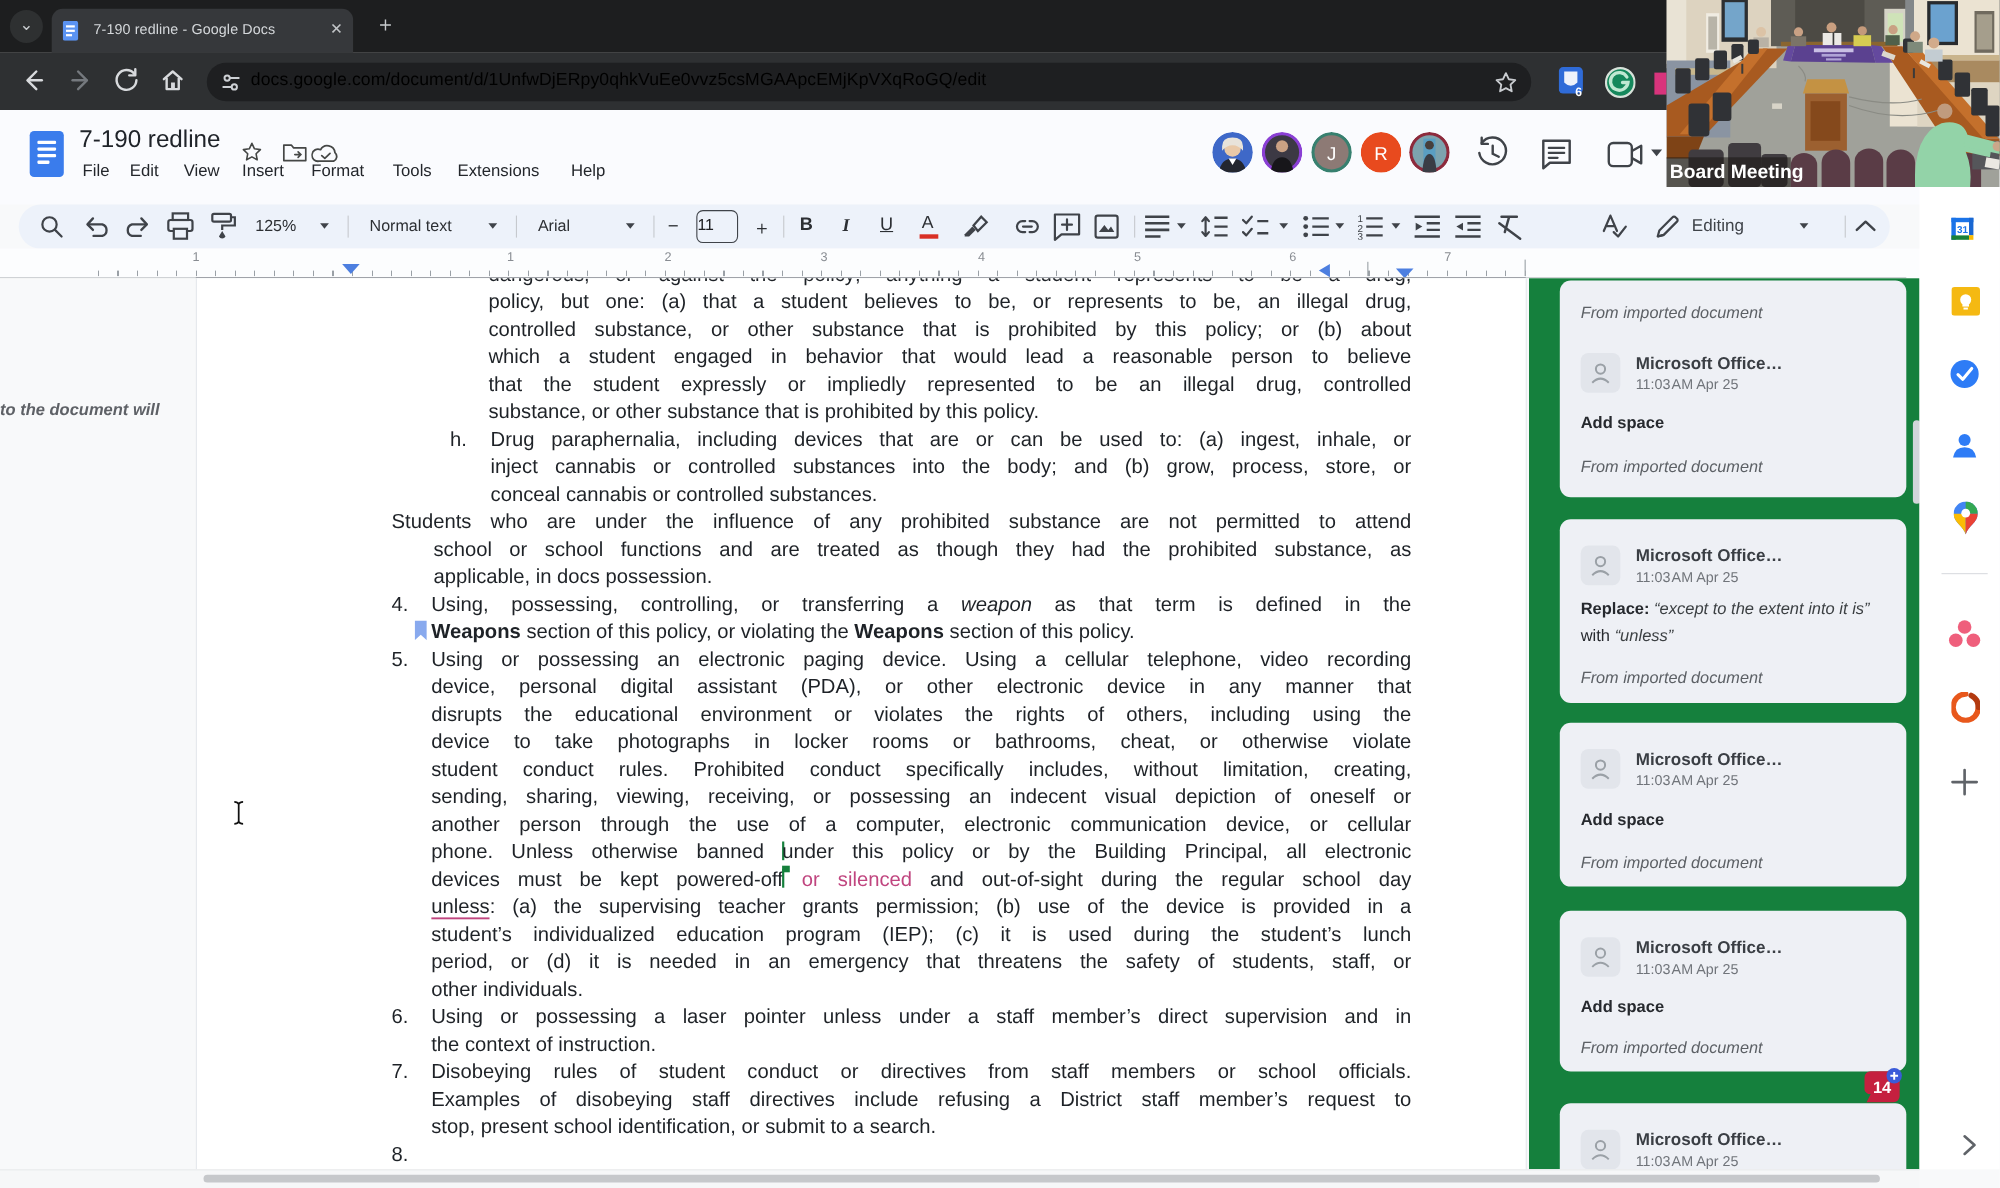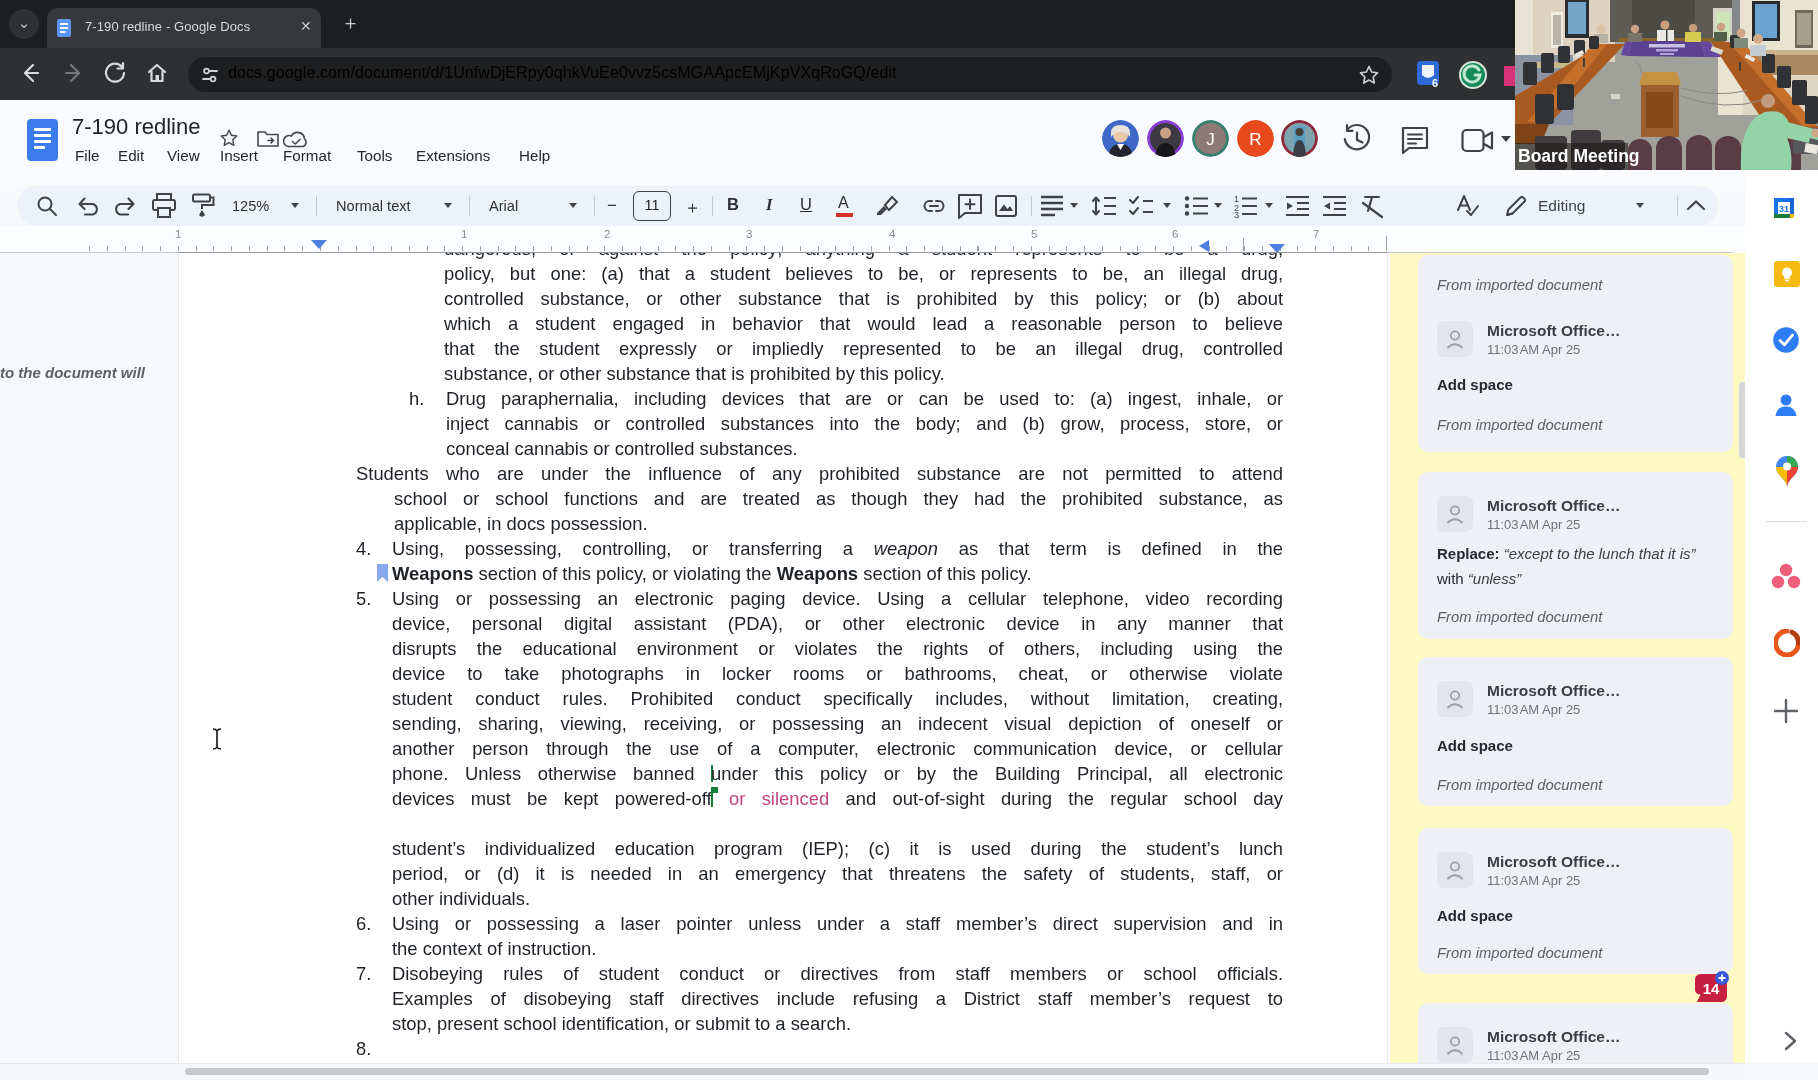--- a/index.html
+++ b/index.html
@@ -36,21 +36,21 @@
 #rulerline{left:0;top:252px;width:1733px;height:1px;background:#c4c7cb;}
 #rulerline2{left:178px;top:252px;width:1209px;height:1px;background:#94989e;}
 
 #canvas{left:0;top:253px;width:1745px;height:810px;background:#f8f9fa;overflow:hidden;}
 #page{position:absolute;left:178px;top:-210px;width:1210px;height:1400px;background:#fff;border-left:1px solid #e4e7eb;border-right:1px solid #e4e7eb;}
 .ln{position:absolute;font-size:18.4px;line-height:25px;color:#1e2227;white-space:nowrap;}
 .lj{white-space:normal;text-align:justify;text-align-last:justify;overflow:hidden;height:25px;}
 .num2{position:absolute;font-size:18.4px;line-height:25px;color:#1e2227;}
 .pink{color:#c0457f;}
 
-#sidebar{left:1390px;top:253px;width:355px;height:810px;background:#fef9c3;}
+#sidebar{left:1390px;top:253px;width:355px;height:810px;background:#15803d;}
 .card{position:absolute;left:28px;width:315px;background:#eef0f5;border-radius:10px;}
 .cava{position:absolute;left:19px;width:36px;height:36px;border-radius:7px;background:#e2e5eb;}
 .cname{position:absolute;left:69px;font-size:15.5px;color:#3a3e44;font-weight:bold;}
 .ctime{position:absolute;left:69px;font-size:13px;color:#70747a;}
 .cbold{position:absolute;left:19px;font-size:15px;font-weight:bold;color:#26292e;}
 .cfrom{position:absolute;left:19px;font-size:14.8px;font-style:italic;color:#5c6065;}
 
 #rcol{left:1745px;top:100px;width:73px;height:963px;background:#fff;}
 
 #hscroll{left:0;top:1063px;width:1745px;height:17px;background:#f6f7f8;border-top:1px solid #e8eaec;}
@@ -215,21 +215,21 @@
     <div class="ttext" style="left:215px">125%</div>
     <div class="tcaret" style="left:274px"></div>
     <div class="tsep" style="left:299px"></div>
     <div class="ttext" style="left:319px">Normal text</div>
     <div class="tcaret" style="left:427px"></div>
     <div class="tsep" style="left:452px"></div>
     <div class="ttext" style="left:472px">Arial</div>
     <div class="tcaret" style="left:552px"></div>
     <div class="tsep" style="left:577px"></div>
     <div class="ttext" style="left:590px;top:10px;font-size:17px">−</div>
-    <div style="position:absolute;left:616px;top:5px;width:38px;height:30px;border:1.5px solid #3f4349;border-radius:6px;text-align:center;line-height:27px;font-size:14.5px;color:#202124;">11</div>
+    <div style="position:absolute;left:616px;top:5px;width:38px;height:30px;border:1.5px solid #3f4349;border-radius:6px;line-height:27px;font-size:14.5px;color:#202124;">11</div>
     <div class="ttext" style="left:667px;top:10px;font-size:17px">＋</div>
     <div class="tsep" style="left:695px"></div>
     <div class="ttext" style="left:710px;top:9px;font-size:16.5px;font-weight:bold;">B</div>
     <div class="ttext" style="left:749px;top:9px;font-size:16.5px;font-style:italic;font-family:'Liberation Serif',serif;font-weight:bold;">I</div>
     <div class="ttext" style="left:783px;top:9px;font-size:16.5px;text-decoration:underline;">U</div>
     <div class="ttext" style="left:821px;top:8px;font-size:16px;">A</div>
     <div style="position:absolute;left:819px;top:27px;width:17px;height:4px;background:#d93025;"></div>
     <svg style="position:absolute;left:858px;top:7px" width="26" height="26" viewBox="0 0 26 26">
       <path d="M12 16 L6 22 H2 V20 L9 13" fill="#3f4349"></path>
       <path d="M10 12 L17 4 L22 9 L14 17 Z" stroke="#3f4349" stroke-width="2" fill="none"></path>
@@ -347,20 +347,21 @@
     <div class="num2" style="left:356px;top:333px">5.</div>
     <div class="ln lj" style="left:392px;top:333px;width:891px">Using or possessing an electronic paging device. Using a cellular telephone, video recording</div>
     <div class="ln lj" style="left:392px;top:358px;width:891px">device, personal digital assistant (PDA), or other electronic device in any manner that</div>
     <div class="ln lj" style="left:392px;top:383px;width:891px">disrupts the educational environment or violates the rights of others, including using the</div>
     <div class="ln lj" style="left:392px;top:408px;width:891px">device to take photographs in locker rooms or bathrooms, cheat, or otherwise violate</div>
     <div class="ln lj" style="left:392px;top:433px;width:891px">student conduct rules. Prohibited conduct specifically includes, without limitation, creating,</div>
     <div class="ln lj" style="left:392px;top:458px;width:891px">sending, sharing, viewing, receiving, or possessing an indecent visual depiction of oneself or</div>
     <div class="ln lj" style="left:392px;top:483px;width:891px">another person through the use of a computer, electronic communication device, or cellular</div>
     <div class="ln lj" style="left:392px;top:508px;width:891px">phone. Unless otherwise banned <span style="display:inline-block;width:2px;height:17px;background:#15803c;vertical-align:-2px;margin-right:-2px"></span>under this policy or by the Building Principal, all electronic</div>
     <div class="ln lj" style="left:392px;top:533px;width:891px">devices must be kept powered-off<span style="display:inline-block;width:2px;height:17px;background:#15803c;vertical-align:-2px;position:relative;margin-left:-1px"><span style="position:absolute;left:0;top:-3px;width:7px;height:6px;background:#15803c;"></span></span> <span class="pink">or silenced</span> and out-of-sight during the regular school day</div>
+    <div class="ln lj" style="left:392px;top:558px;width:891px"><span style="border-bottom:2px solid #c0457f;">unless</span>: (a) the supervising teacher grants permission; (b) use of the device is provided in a</div>
     <div class="ln lj" style="left:392px;top:583px;width:891px">student’s individualized education program (IEP); (c) it is used during the student’s lunch</div>
     <div class="ln lj" style="left:392px;top:608px;width:891px">period, or (d) it is needed in an emergency that threatens the safety of students, staff, or</div>
     <div class="ln" style="left:392px;top:633px;width:891px">other individuals.</div>
     <div class="num2" style="left:356px;top:658px">6.</div>
     <div class="ln lj" style="left:392px;top:658px;width:891px">Using or possessing a laser pointer unless under a staff member’s direct supervision and in</div>
     <div class="ln" style="left:392px;top:683px;width:891px">the context of instruction.</div>
     <div class="num2" style="left:356px;top:708px">7.</div>
     <div class="ln lj" style="left:392px;top:708px;width:891px">Disobeying rules of student conduct or directives from staff members or school officials.</div>
     <div class="ln lj" style="left:392px;top:733px;width:891px">Examples of disobeying staff directives include refusing a District staff member’s request to</div>
     <div class="ln" style="left:392px;top:758px;width:891px">stop, present school identification, or submit to a search.</div>
@@ -378,21 +379,21 @@
       <div class="cbold" style="top:121px">Add space</div>
       <div class="cfrom" style="top:162px">From imported document</div>
     </div>
     <div class="card" style="top:219px;height:167px">
       <div class="cava" style="top:24px"><svg width="36" height="36" viewBox="0 0 36 36">
           <circle cx="18" cy="14.5" r="4.2" stroke="#9aa0a6" stroke-width="1.8" fill="none"></circle>
           <path d="M10.5 27 Q 18 19.5 25.5 27" stroke="#9aa0a6" stroke-width="1.8" fill="none"></path>
         </svg></div>
       <div class="cname" style="top:25px">Microsoft Office…</div>
       <div class="ctime" style="top:45px">11:03 AM Apr 25</div>
-      <div class="cbold" style="top:73px">Replace: <span style="font-weight:normal;font-style:italic;color:#3c4043">“except to the lunch that it is”</span></div>
+      <div class="cbold" style="top:73px">Replace: <span style="font-weight:normal;font-style:italic;color:#3c4043">“except to the extent into it is”</span></div>
       <div class="cbold" style="top:98px;font-weight:normal;">with <span style="font-style:italic;color:#3c4043">“unless”</span></div>
       <div class="cfrom" style="top:137px">From imported document</div>
     </div>
     <div class="card" style="top:404px;height:149px">
       <div class="cava" style="top:24px"><svg width="36" height="36" viewBox="0 0 36 36">
           <circle cx="18" cy="14.5" r="4.2" stroke="#9aa0a6" stroke-width="1.8" fill="none"></circle>
           <path d="M10.5 27 Q 18 19.5 25.5 27" stroke="#9aa0a6" stroke-width="1.8" fill="none"></path>
         </svg></div>
       <div class="cname" style="top:25px">Microsoft Office…</div>
       <div class="ctime" style="top:45px">11:03 AM Apr 25</div>

